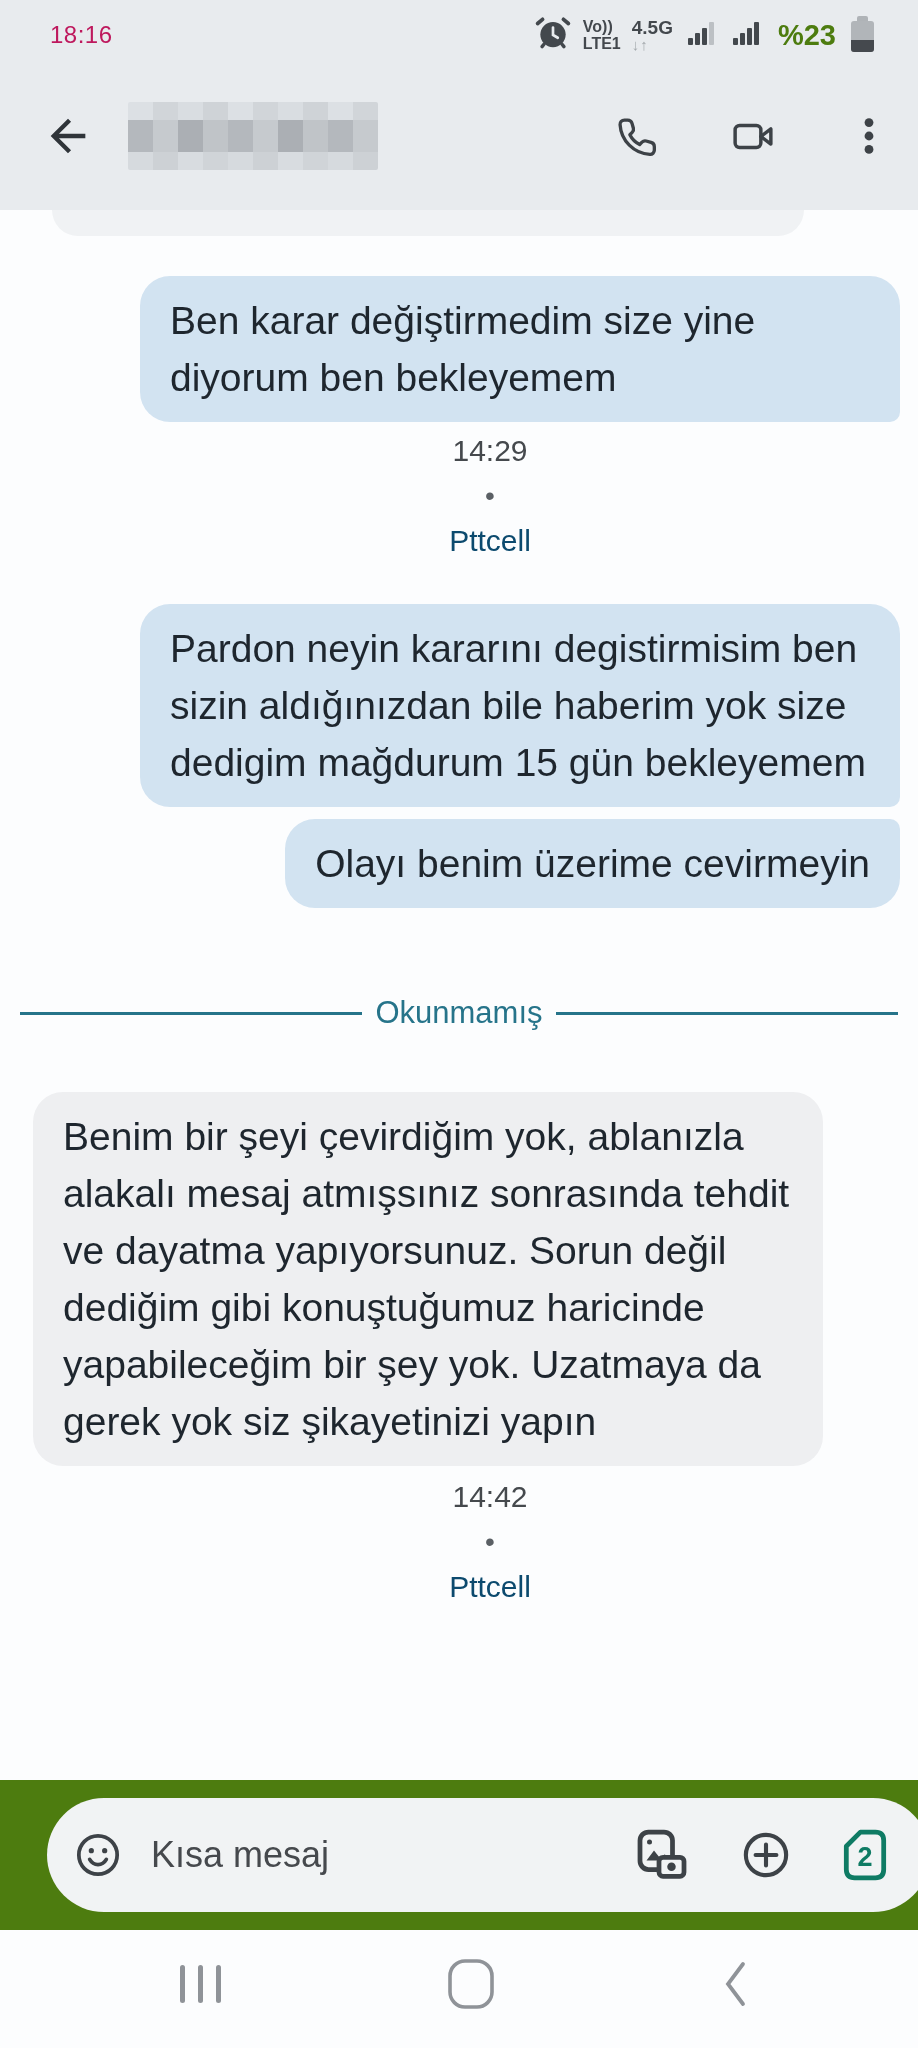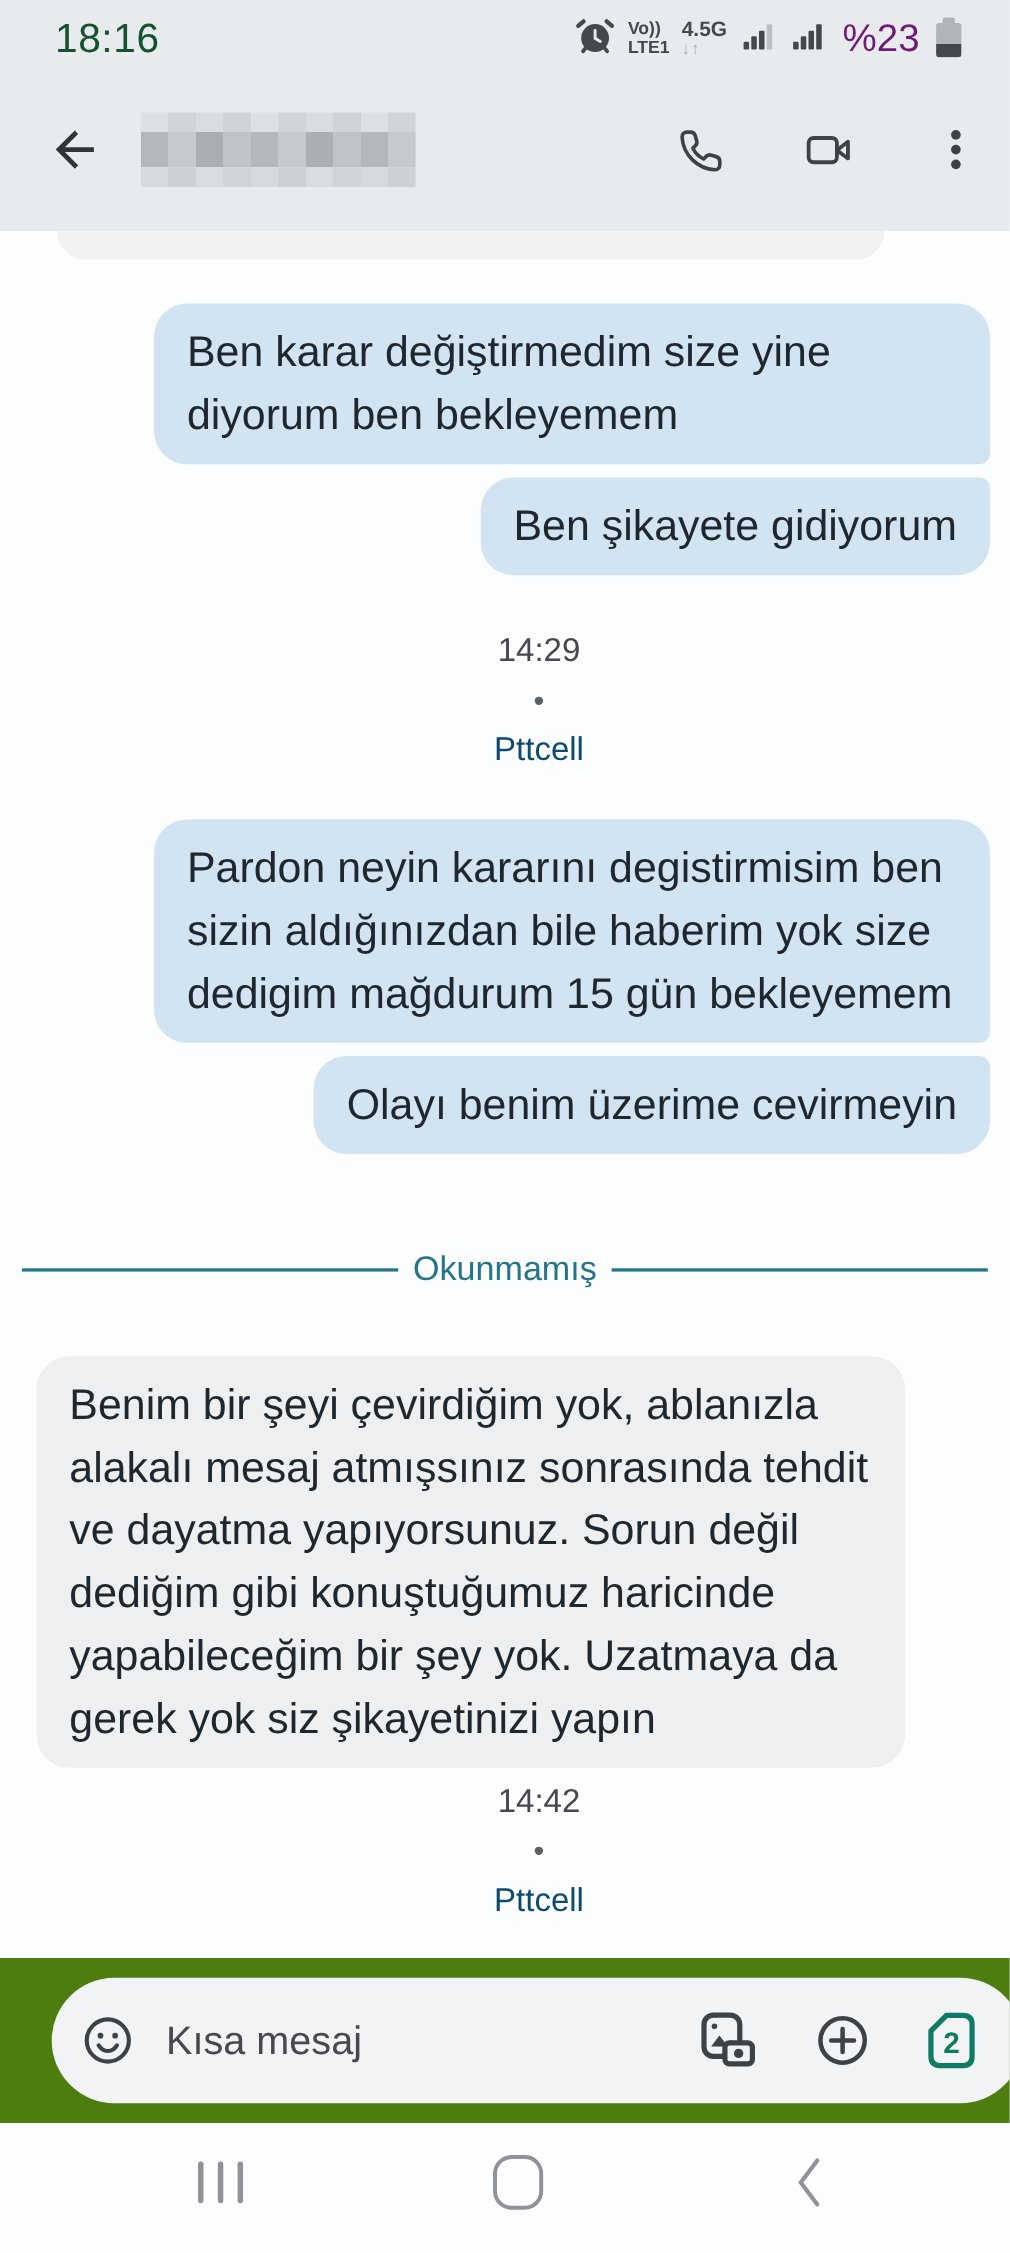--- a/index.html
+++ b/index.html
@@ -4,26 +4,26 @@
 <style>
   html,body{margin:0;padding:0;}
   body{
     width:918px;height:2048px;overflow:hidden;position:relative;
     font-family:"Liberation Sans",sans-serif;background:#fcfdfe;
     -webkit-font-smoothing:antialiased;
   }
   
   .topbar{background:#e8ebee;}
   .status-bar{height:62px;display:flex;align-items:center;box-sizing:border-box;padding:8px 44px 0 50px;}
-  .sb-time{font-size:37px;color:#14532d;letter-spacing:.5px;}
+  .sb-time{font-size:24px;color:#be185d;letter-spacing:.5px;}
   .sb-right{margin-left:auto;display:flex;align-items:center;gap:11px;}
   .sb-stack{display:flex;flex-direction:column;text-align:left;font-weight:bold;color:#43484d;line-height:17px;font-size:16px;}
   .sb-stack .arrows{color:#a6abaf;font-size:15px;font-weight:normal;letter-spacing:1px;line-height:16px;}
   .sb-stack .big{font-size:19px;line-height:19px;}
-  .sb-pct{font-size:35px;color:#701a75;margin-left:4px;}
+  .sb-pct{font-size:29px;color:#4d7c0f;margin-left:4px;font-weight:bold;}
   .bat{width:23px;height:38px;margin-left:4px;display:flex;flex-direction:column;align-items:center;}
   .bat .nub{width:11px;height:5px;background:#afb3b7;border-radius:2px 2px 0 0;}
   .bat .body{width:23px;height:31px;background:#b1b5b9;border-radius:3px;position:relative;overflow:hidden;}
   .bat .fill{position:absolute;bottom:0;left:0;right:0;height:12px;background:#45494e;}
   .app-bar{height:148px;display:flex;align-items:center;box-sizing:border-box;padding:0 26px 0 42px;}
   .icon-btn{border:none;background:transparent;padding:0;display:flex;align-items:center;justify-content:center;cursor:pointer;}
   .mosaic{width:250px;height:68px;margin-left:34px;overflow:hidden;border-radius:2px;cursor:pointer;}
   .mosaic .r1{height:18px;background:repeating-linear-gradient(90deg,#dce0e4 0 25px,#d1d5d9 25px 50px,#d9dde1 50px 75px,#cfd3d7 75px 100px);}
   .mosaic .r2{height:32px;background:repeating-linear-gradient(90deg,#b4b8bd 0 25px,#c6cace 25px 50px,#abafb4 50px 75px,#c0c4c8 75px 100px);}
   .mosaic .r3{height:18px;background:repeating-linear-gradient(90deg,#d6dade 0 25px,#cdd1d5 25px 50px,#d8dce0 50px 75px,#d0d4d8 75px 100px);}
@@ -143,23 +143,20 @@
       </button>
     </div>
   </div>
 </div>
 
 <div class="chat">
     <div class="partial-bubble"></div>
     <div class="msg-row sent mb-sm">
       <div class="bubble sent g-first">Ben karar değiştirmedim size yine diyorum ben bekleyemem</div>
     </div>
-    <div class="msg-row sent">
-      <div class="bubble sent g-last">Ben şikayete gidiyorum</div>
-    </div>
     <div class="meta-row">
       <span>14:29</span>
       <span class="meta-dot">•</span>
       <span class="meta-carrier">Pttcell</span>
     </div>
     <div class="msg-row sent mb-sm">
       <div class="bubble sent g-first">Pardon neyin kararını degistirmisim ben sizin aldığınızdan bile haberim yok size dedigim mağdurum 15 gün bekleyemem</div>
     </div>
     <div class="msg-row sent mb-lg">
       <div class="bubble sent g-last">Olayı benim üzerime cevirmeyin</div>

